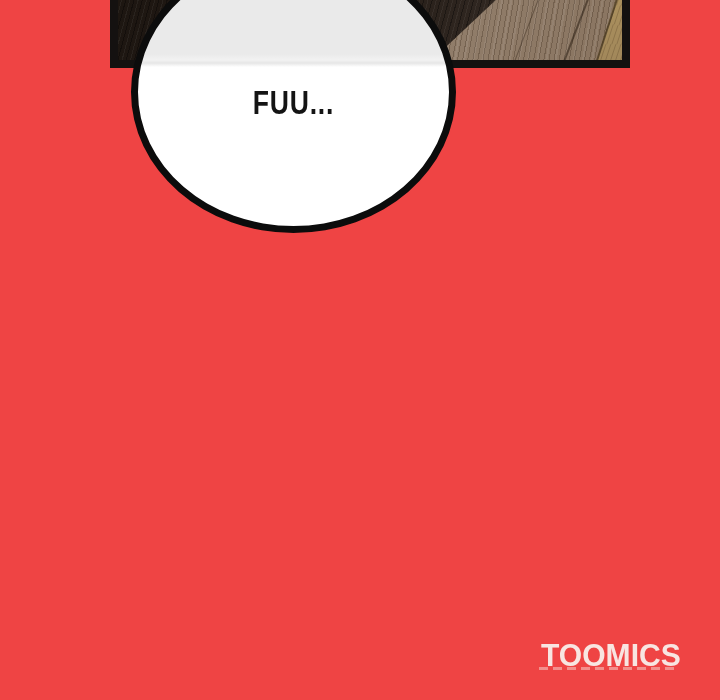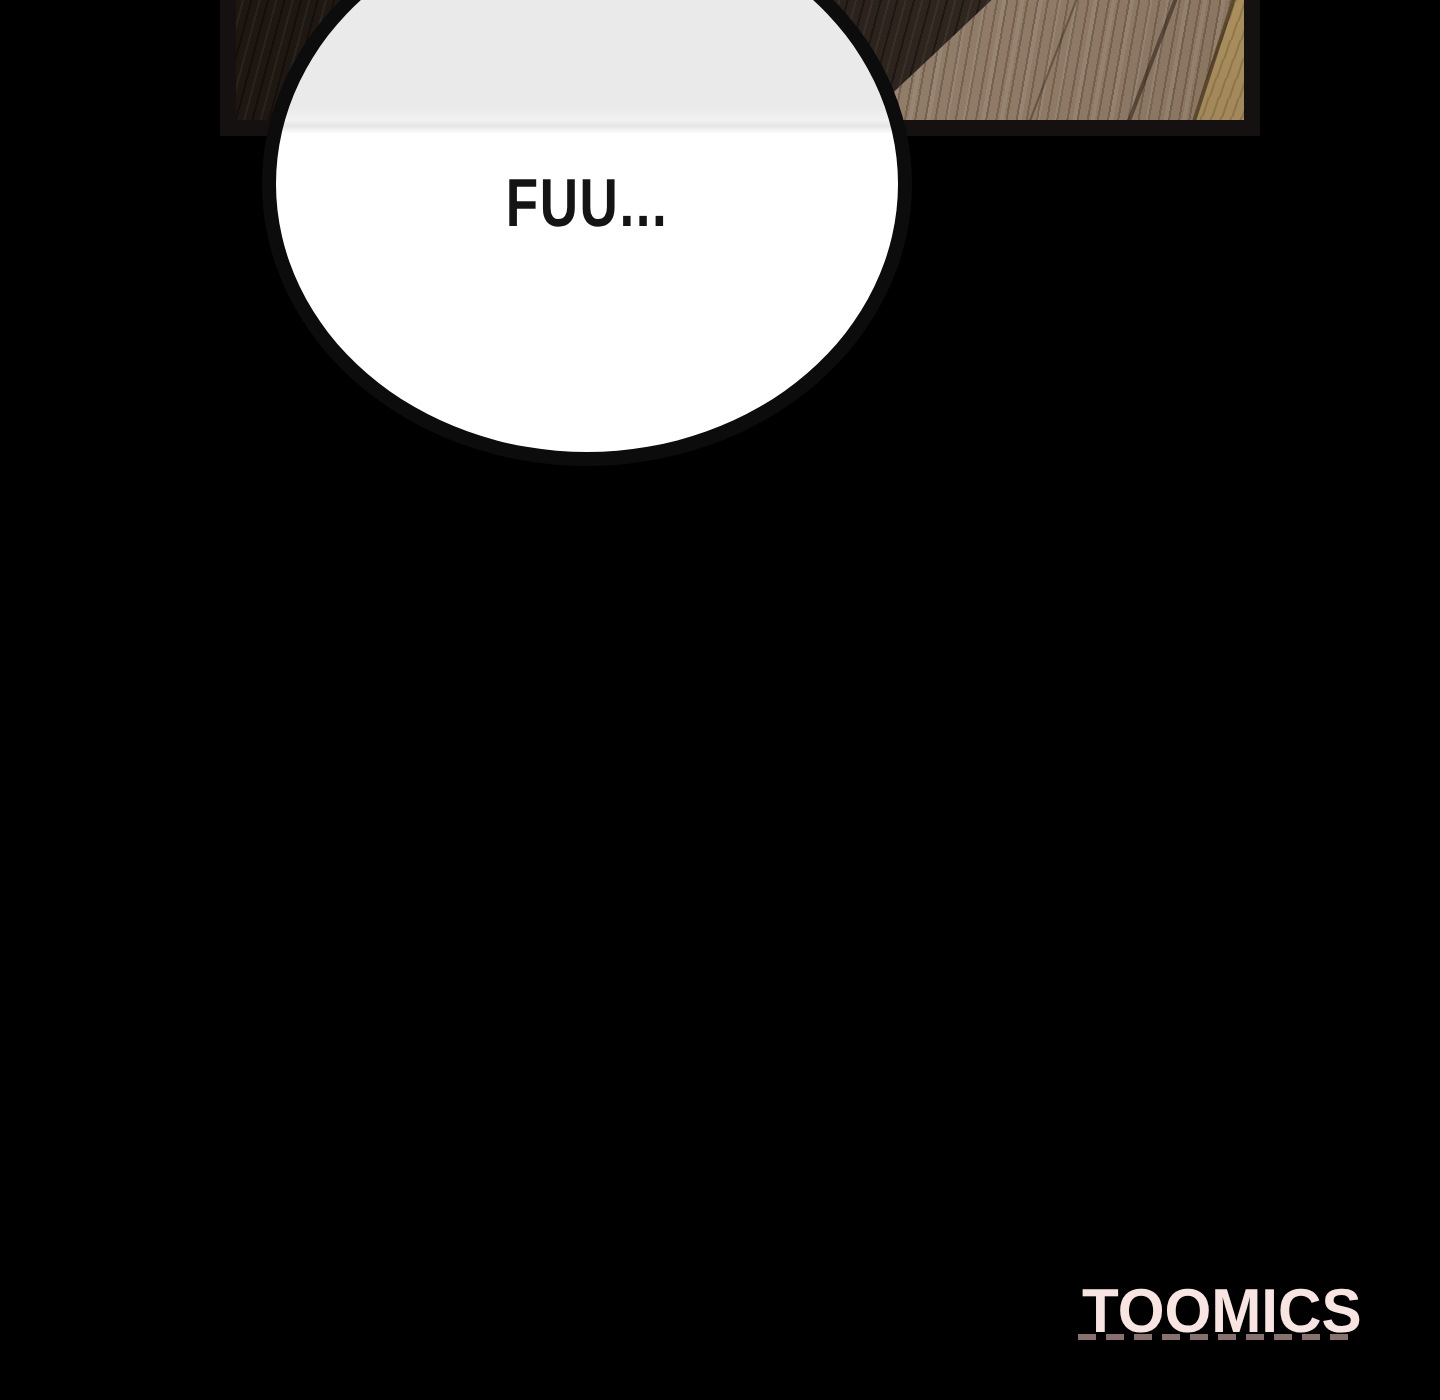--- a/index.html
+++ b/index.html
@@ -5,21 +5,21 @@
   html,body{margin:0;padding:0;}
   body{
     width:720px;height:700px;
     background:#ffffff;
     font-family:"Liberation Sans", sans-serif;
     overflow:hidden;
   }
   .page{
     position:relative;
     width:720px;height:700px;
-    background:#000000;
+    background:#ef4444;
     overflow:hidden;
   }
 
   
   .panel{
     position:absolute;
     left:110px;top:-4px;
     width:520px;height:72px;
     box-sizing:border-box;
     border-left:8px solid #141110;

